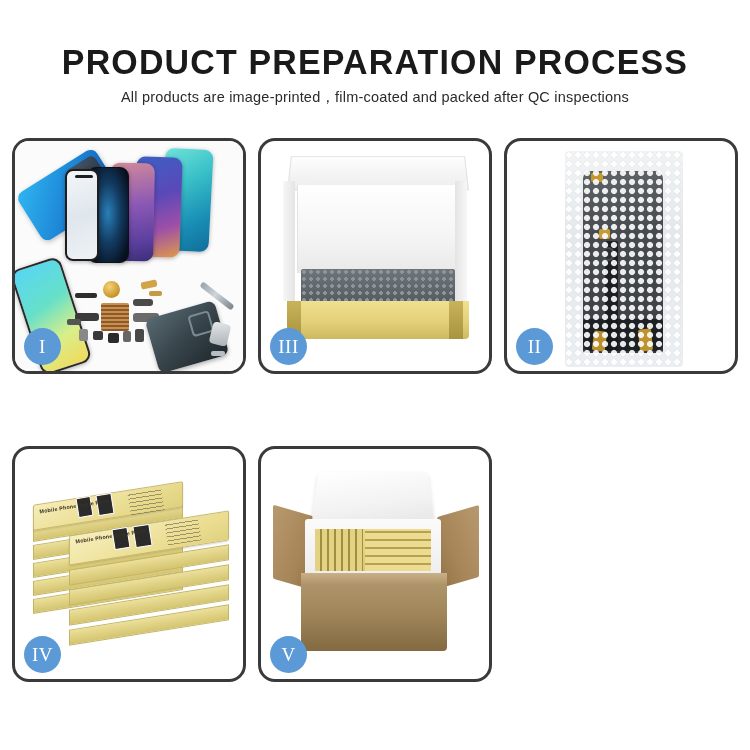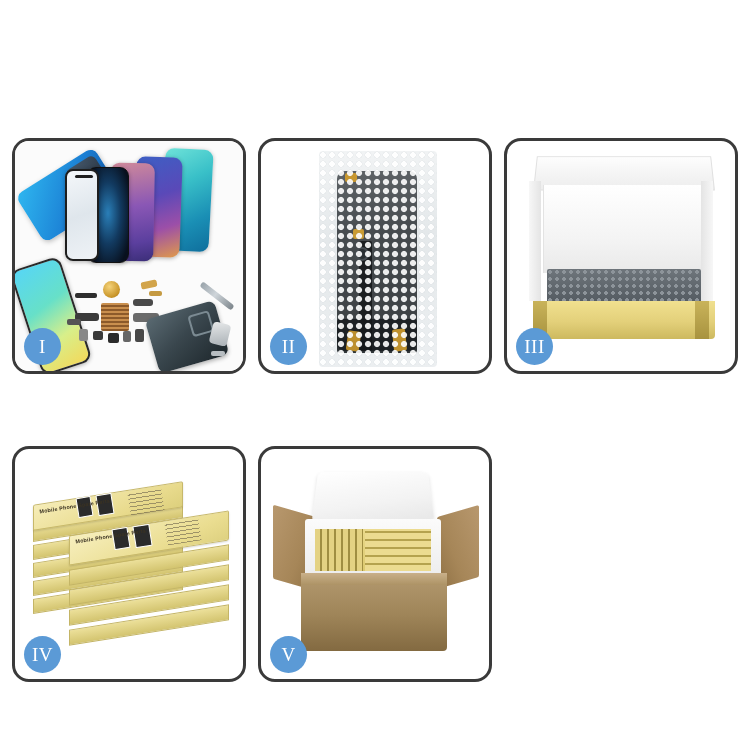--- a/index.html
+++ b/index.html
@@ -414,20 +414,24 @@
     position:absolute; left:54px; top:158px; width:17px; height:16px;
     background: rgba(132,108,72,.62); border-radius:1px;
     transform: skewY(22deg);
   }
 </style>
 </head>
 <body>
 
 <div id="page">
 
+  <div class="header">
+    <div class="title">PRODUCT PREPARATION PROCESS</div>
+    <div class="subtitle">All products are image-printed，film-coated and packed after QC inspections</div>
+  </div>
 
   <div class="grid">
 
     <div class="panel">
       <div class="panel-canvas">
         <div class="p1-bg"></div>
         <div class="phone ph-blue-flat"></div>
         <div class="phone ph-back"></div>
         <div class="phone ph-pink"></div>
         <div class="phone ph-purple"></div>
@@ -451,51 +455,51 @@
         <div class="part pt-backplate"></div>
         <div class="part pt-screwdriver"></div>
         <div class="part pt-tool2"></div>
         <div class="part pt-screws"></div>
       </div>
       <div class="badge">I</div>
     </div>
 
     <div class="panel">
       <div class="panel-canvas">
+        <div class="p3-lid"></div>
+        <div class="p3-inner"></div>
+        <div class="p3-flap-l"></div>
+        <div class="p3-flap-r"></div>
+        <div class="p3-foam"></div>
+        <div class="p3-front"></div>
+        <div class="p3-front-l"></div>
+        <div class="p3-front-r"></div>
+      </div>
+      <div class="badge">III</div>
+    </div>
+
+    <div class="panel">
+      <div class="panel-canvas">
         <div class="p2-bag">
           <div class="p2-screen"></div>
           <div class="p2-botblock"></div>
           <div class="p2-flexstrip"></div>
           <div class="p2-connector"></div>
           <div class="p2-gold-a"></div>
           <div class="p2-gold-b"></div>
           <div class="p2-gold-c"></div>
           <div class="p2-gold-d"></div>
           <div class="p2-bubbles"></div>
         </div>
       </div>
       <div class="badge">II</div>
     </div>
 
     <div class="panel">
       <div class="panel-canvas">
-        <div class="p3-lid"></div>
-        <div class="p3-inner"></div>
-        <div class="p3-flap-l"></div>
-        <div class="p3-flap-r"></div>
-        <div class="p3-foam"></div>
-        <div class="p3-front"></div>
-        <div class="p3-front-l"></div>
-        <div class="p3-front-r"></div>
-      </div>
-      <div class="badge">III</div>
-    </div>
-
-    <div class="panel">
-      <div class="panel-canvas">
         <div class="p4-stack">
           <div class="b4-side b4-s5"></div>
           <div class="b4-side b4-s4"></div>
           <div class="b4-side b4-s3"></div>
           <div class="b4-side b4-s2"></div>
           <div class="b4-side b4-s1"></div>
           <div class="box4 b4-top"></div>
           <div class="b4-lines b4-ln1"></div>
           <div class="b4-img b4-i1a"></div>
           <div class="b4-img b4-i1b"></div>

